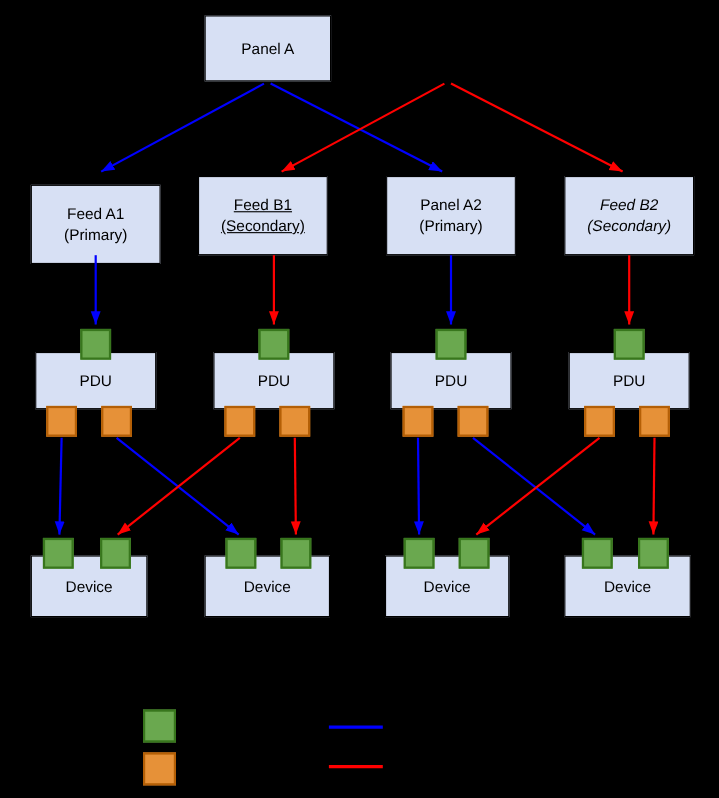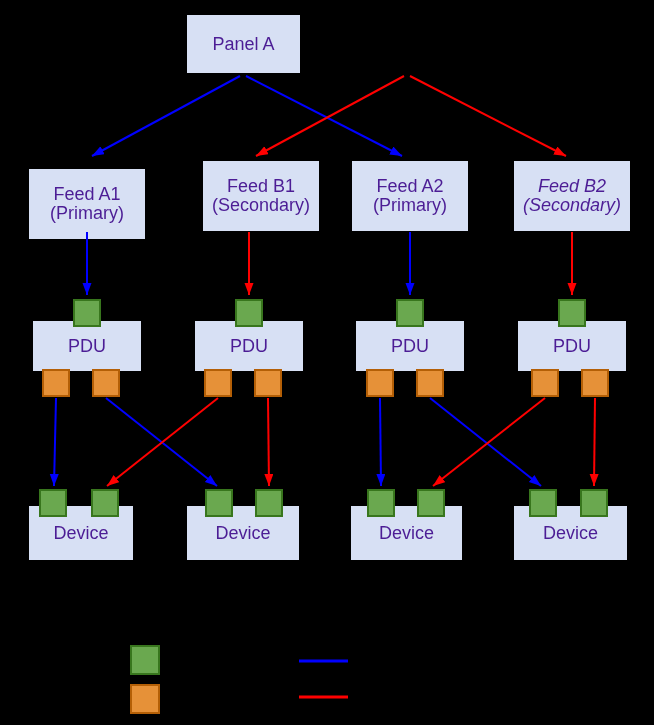--- a/index.html
+++ b/index.html
@@ -4,21 +4,21 @@
 <style>
   html,body { margin:0; padding:0; background:#000; }
   .stage {
     position:relative; width:654px; height:725px; background:var(--background,#000);
     font-family:"Liberation Sans", sans-serif; overflow:hidden;
   }
   .box {
     position:absolute; box-sizing:border-box;
     background:var(--box-fill,#d7e0f4); border:1px solid var(--box-border,#000);
     display:flex; flex-direction:column; align-items:center; justify-content:center;
-    font-size:18px; color:#4c1d95; line-height:19px; z-index:2;
+    font-size:14px; color:#000000; line-height:19px; z-index:2;
   }
   .sq { position:absolute; box-sizing:border-box; width:28px; height:28px; z-index:3; }
   .sq.green  { background:var(--input-square,#6aa84f);  border:2px solid var(--input-square-border,#38761d); }
   .sq.orange { background:var(--output-square,#e69138); border:2px solid var(--output-square-border,#b45f06); }
   .legend-sq { width:30px; height:30px; }
   svg.overlay { position:absolute; left:0; top:0; z-index:4; pointer-events:none; }
   .arrow      { fill:none; stroke-width:2; }
   .arrow-blue { stroke:var(--primary-path,#0000ff); }
   .arrow-red  { stroke:var(--secondary-path,#ff0000); }
   .legend-line { stroke-width:3; }
@@ -31,26 +31,26 @@
 <div class="stage">
 
   <div class="box" style="left:186px; top:14px; width:115px; height:60px;">
     <span>Panel A</span>
   </div>
 
   <div class="box" style="left:28px; top:168px; width:118px; height:72px;">
     <span>Feed A1</span>
     <span>(Primary)</span>
   </div>
-  <div class="box" style="left:202px; top:160px; width:118px; height:72px;">
+  <div class="box" style="left:180px; top:160px; width:118px; height:72px;text-decoration:underline;">
     <span>Feed B1</span>
     <span>(Secondary)</span>
   </div>
   <div class="box" style="left:351px; top:160px; width:118px; height:72px;">
-    <span>Feed A2</span>
+    <span>Panel A2</span>
     <span>(Primary)</span>
   </div>
   <div class="box" style="left:513px; top:160px; width:118px; height:72px;font-style:italic;">
     <span>Feed B2</span>
     <span>(Secondary)</span>
   </div>
 
   <div class="box" style="left:32px; top:320px; width:110px; height:52px;">
     <span>PDU</span>
   </div>

